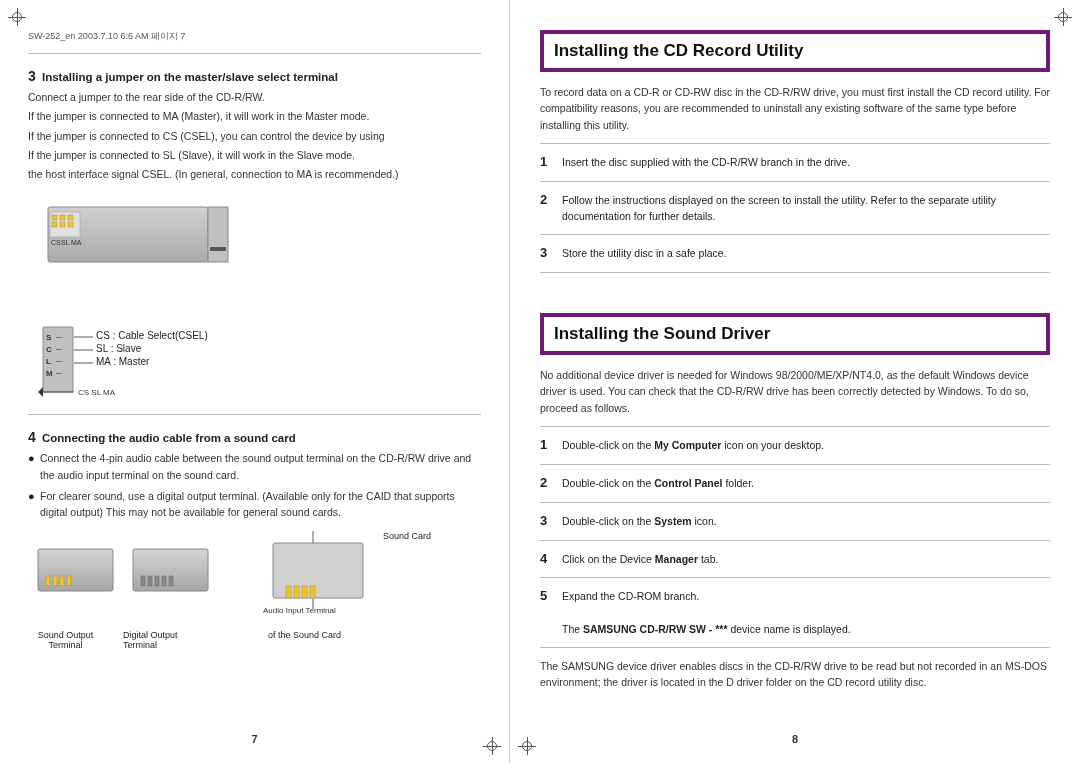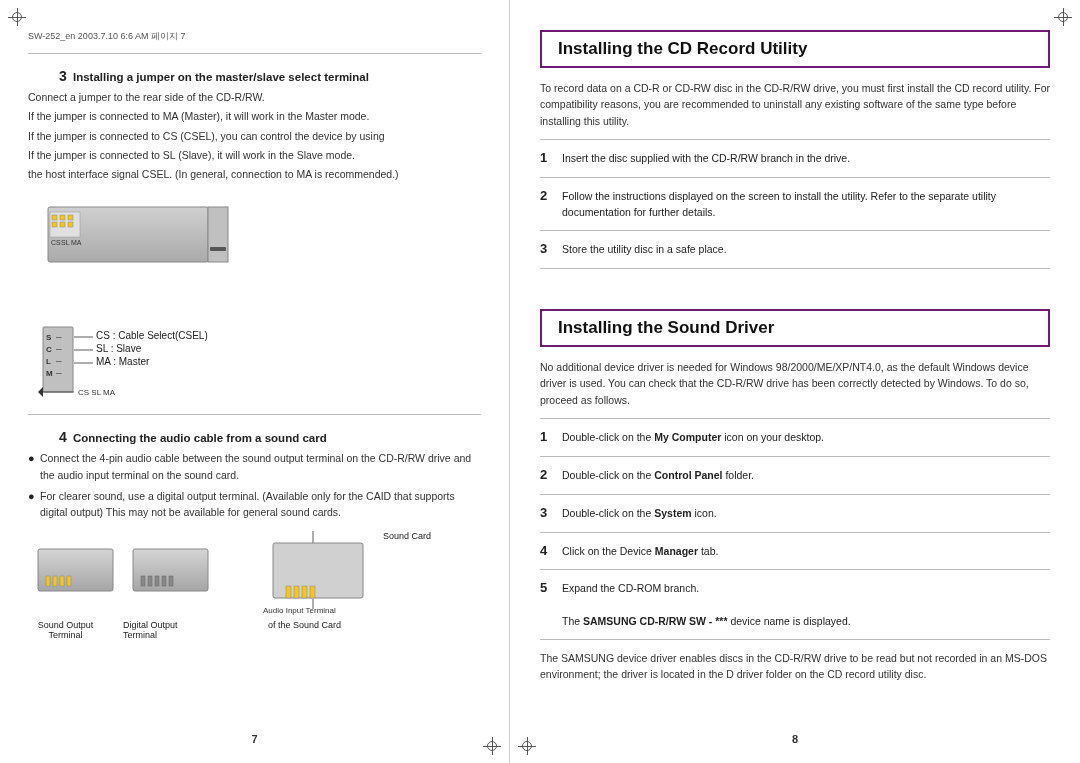--- a/index.html
+++ b/index.html
@@ -39,21 +39,20 @@
       font-size: 9px;
       color: #555;
       margin-bottom: 10px;
     }
     
     .section-heading {
       font-size: 11.5px;
       font-weight: bold;
       margin-bottom: 5px;
       margin-top: 14px;
-      margin-left: 31px;
     }
     .section-heading .section-num {
       font-size: 14px;
       font-weight: bold;
       margin-right: 3px;
     }
     
     .body-text {
       font-size: 10.5px;
       line-height: 1.55;
@@ -80,22 +79,22 @@
       line-height: 1.3;
     }
     .step-content {
       font-size: 10.5px;
       line-height: 1.55;
       flex: 1;
     }
     .step-content b { font-weight: bold; }
     
     .title-box {
-      border: 2px solid #701a75;
-      padding: 7px 16px;
+      border: 4px solid #701a75;
+      padding: 7px 10px;
       margin-bottom: 12px;
     }
     .title-box h2 {
       font-size: 17px;
       font-weight: bold;
       color: #111;
     }
     
     .page-number {
       position: absolute;
@@ -288,21 +287,21 @@
 
         <rect x="245" y="12" width="90" height="55" fill="#d0d0d0" stroke="#888" stroke-width="1" rx="2"></rect>
         <rect x="258" y="55" width="5" height="12" fill="#f5c518" stroke="#888" stroke-width="0.5"></rect>
         <rect x="266" y="55" width="5" height="12" fill="#f5c518" stroke="#888" stroke-width="0.5"></rect>
         <rect x="274" y="55" width="5" height="12" fill="#f5c518" stroke="#888" stroke-width="0.5"></rect>
         <rect x="282" y="55" width="5" height="12" fill="#f5c518" stroke="#888" stroke-width="0.5"></rect>
 
         <line x1="285" y1="68" x2="285" y2="78" stroke="#333" stroke-width="0.8"></line>
         <text x="235" y="82" font-size="8" fill="#333">Audio Input Terminal</text>
       </svg>
-      <div style="display:flex; gap:20px; margin-top:2px;">
+      <div style="display:flex; gap:20px; margin-top:12px;">
         <div style="font-size:9px; width:75px; text-align:center;">Sound Output Terminal</div>
         <div style="font-size:9px; width:75px; text-align:left;">Digital Output Terminal</div>
         <div style="font-size:9px; margin-left:50px; text-align:center;">of the Sound Card</div>
       </div>
     </div>
 
     <div class="page-number">7</div>
   </div>
 
   <div class="right-page">

